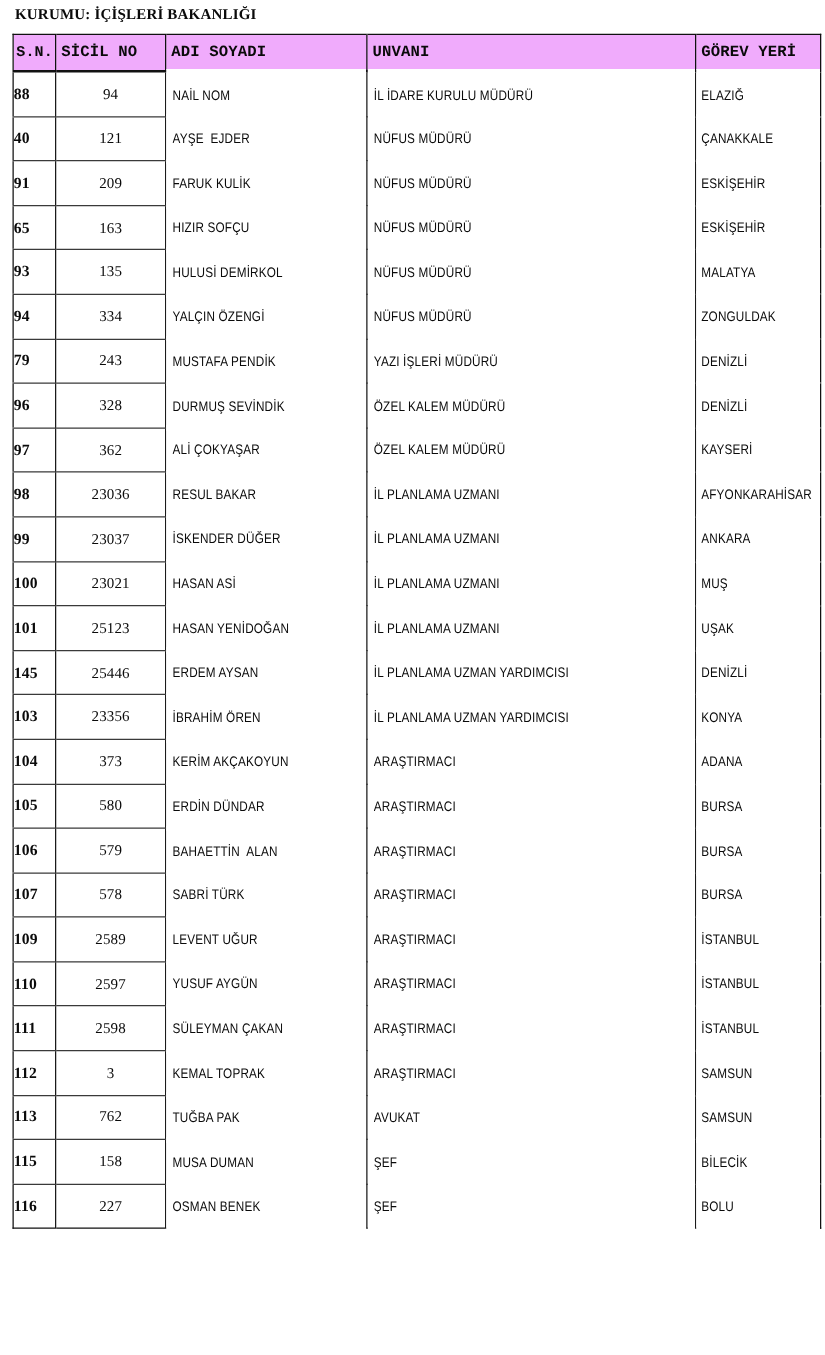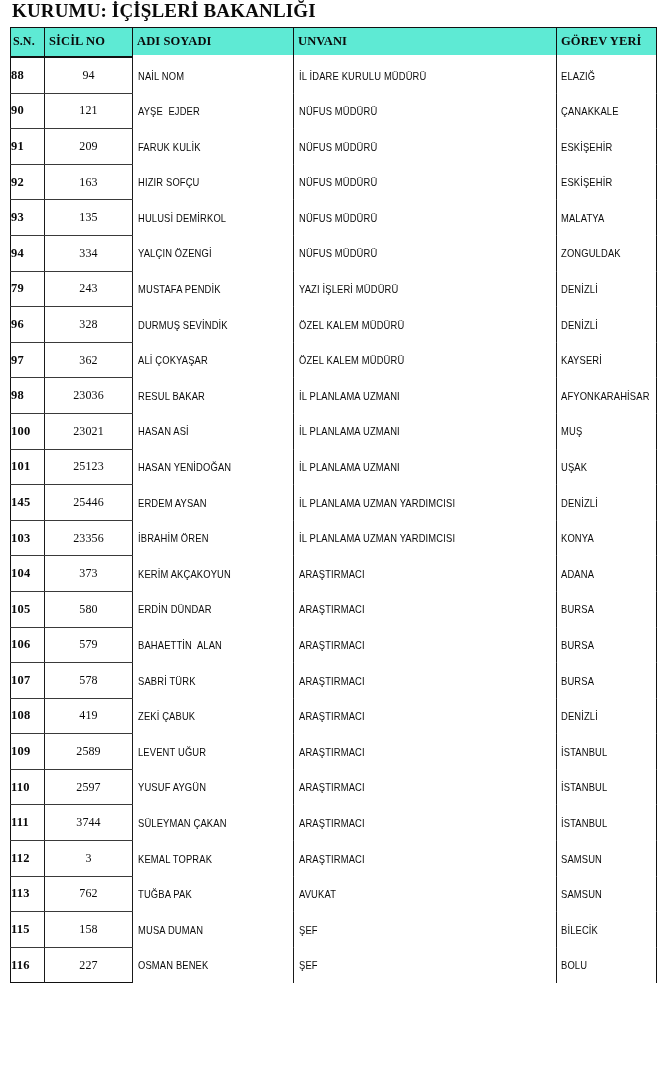--- a/index.html
+++ b/index.html
@@ -23,21 +23,21 @@
     position: relative;
     box-sizing: border-box;
   }
 
   
   .doc-title {
     position: absolute;
     left: 12px;
     top: 1px;
     font-family: "Liberation Serif", "DejaVu Serif", serif;
-    font-size: 19px;
+    font-size: 12px;
     font-weight: bold;
     letter-spacing: 0.15px;
     white-space: nowrap;
     line-height: 20px;
   }
 
   
   .table-wrap {
     position: absolute;
     left: 10px;
@@ -57,27 +57,27 @@
   table.registry col.c-ad      { width: 161px; }
   table.registry col.c-unvan   { width: 263px; }
   table.registry col.c-gorev   { width: 100px; }
 
   table.registry thead th {
     border-right: 1.5px solid #111;
     border-bottom: 2.2px solid #111;
     padding: 3px 0 4px 4px;
     text-align: left;
     vertical-align: middle;
-    font-family: Liberation Serif, serif;
+    font-family: Liberation Mono, monospace;
     font-size: 12.5px;
     font-weight: bold;
     letter-spacing: 0.1px;
     height: 21px;
     white-space: nowrap;
-    background: #5eead4;
+    background: #f0abfc;
   }
   table.registry thead th.th-sn {
     padding-left: 2px;
     font-size: 12px;
   }
   table.registry thead th:last-child {
     border-right: none;
   }
 
   table.registry tbody td {
@@ -170,21 +170,21 @@
             </td>
             <td class="unvan">
               <span class="cell-text">İL İDARE KURULU MÜDÜRÜ</span>
             </td>
             <td class="gorev">
               <span class="cell-text">ELAZIĞ</span>
             </td>
           </tr>
           <tr>
             <td class="sn">
-              <span class="cell-text">90</span>
+              <span class="cell-text">40</span>
             </td>
             <td class="sicil">
               <span class="cell-text">121</span>
             </td>
             <td class="ad">
               <span class="cell-text">AYŞE  EJDER</span>
             </td>
             <td class="unvan">
               <span class="cell-text">NÜFUS MÜDÜRÜ</span>
             </td>
@@ -204,21 +204,21 @@
             </td>
             <td class="unvan">
               <span class="cell-text">NÜFUS MÜDÜRÜ</span>
             </td>
             <td class="gorev">
               <span class="cell-text">ESKİŞEHİR</span>
             </td>
           </tr>
           <tr>
             <td class="sn">
-              <span class="cell-text">92</span>
+              <span class="cell-text">65</span>
             </td>
             <td class="sicil">
               <span class="cell-text">163</span>
             </td>
             <td class="ad">
               <span class="cell-text">HIZIR SOFÇU</span>
             </td>
             <td class="unvan">
               <span class="cell-text">NÜFUS MÜDÜRÜ</span>
             </td>
@@ -323,20 +323,37 @@
             </td>
             <td class="unvan">
               <span class="cell-text">İL PLANLAMA UZMANI</span>
             </td>
             <td class="gorev">
               <span class="cell-text">AFYONKARAHİSAR</span>
             </td>
           </tr>
           <tr>
             <td class="sn">
+              <span class="cell-text">99</span>
+            </td>
+            <td class="sicil">
+              <span class="cell-text">23037</span>
+            </td>
+            <td class="ad">
+              <span class="cell-text">İSKENDER DÜĞER</span>
+            </td>
+            <td class="unvan">
+              <span class="cell-text">İL PLANLAMA UZMANI</span>
+            </td>
+            <td class="gorev">
+              <span class="cell-text">ANKARA</span>
+            </td>
+          </tr>
+          <tr>
+            <td class="sn">
               <span class="cell-text">100</span>
             </td>
             <td class="sicil">
               <span class="cell-text">23021</span>
             </td>
             <td class="ad">
               <span class="cell-text">HASAN ASİ</span>
             </td>
             <td class="unvan">
               <span class="cell-text">İL PLANLAMA UZMANI</span>
@@ -459,37 +476,20 @@
             </td>
             <td class="unvan">
               <span class="cell-text">ARAŞTIRMACI</span>
             </td>
             <td class="gorev">
               <span class="cell-text">BURSA</span>
             </td>
           </tr>
           <tr>
             <td class="sn">
-              <span class="cell-text">108</span>
-            </td>
-            <td class="sicil">
-              <span class="cell-text">419</span>
-            </td>
-            <td class="ad">
-              <span class="cell-text">ZEKİ ÇABUK</span>
-            </td>
-            <td class="unvan">
-              <span class="cell-text">ARAŞTIRMACI</span>
-            </td>
-            <td class="gorev">
-              <span class="cell-text">DENİZLİ</span>
-            </td>
-          </tr>
-          <tr>
-            <td class="sn">
               <span class="cell-text">109</span>
             </td>
             <td class="sicil">
               <span class="cell-text">2589</span>
             </td>
             <td class="ad">
               <span class="cell-text">LEVENT UĞUR</span>
             </td>
             <td class="unvan">
               <span class="cell-text">ARAŞTIRMACI</span>
@@ -513,21 +513,21 @@
             </td>
             <td class="gorev">
               <span class="cell-text">İSTANBUL</span>
             </td>
           </tr>
           <tr>
             <td class="sn">
               <span class="cell-text">111</span>
             </td>
             <td class="sicil">
-              <span class="cell-text">3744</span>
+              <span class="cell-text">2598</span>
             </td>
             <td class="ad">
               <span class="cell-text">SÜLEYMAN ÇAKAN</span>
             </td>
             <td class="unvan">
               <span class="cell-text">ARAŞTIRMACI</span>
             </td>
             <td class="gorev">
               <span class="cell-text">İSTANBUL</span>
             </td>

